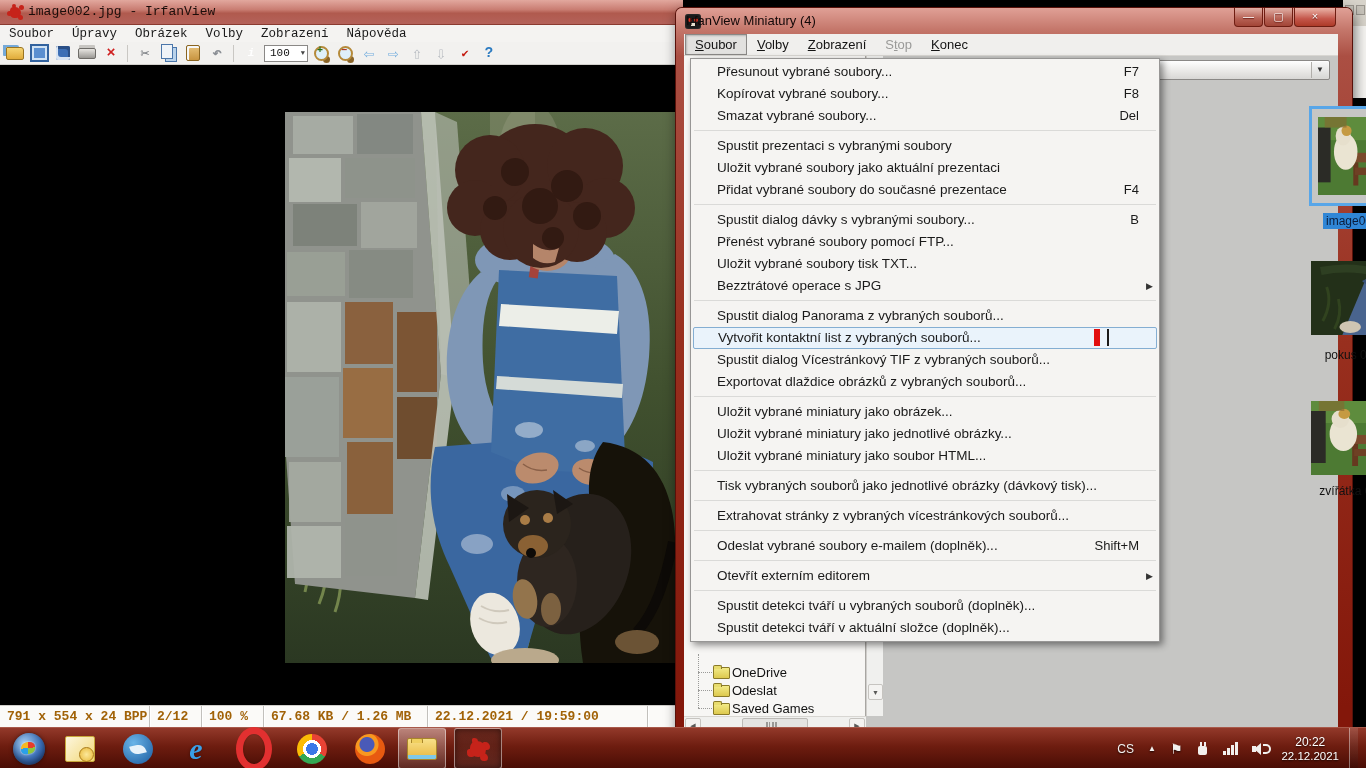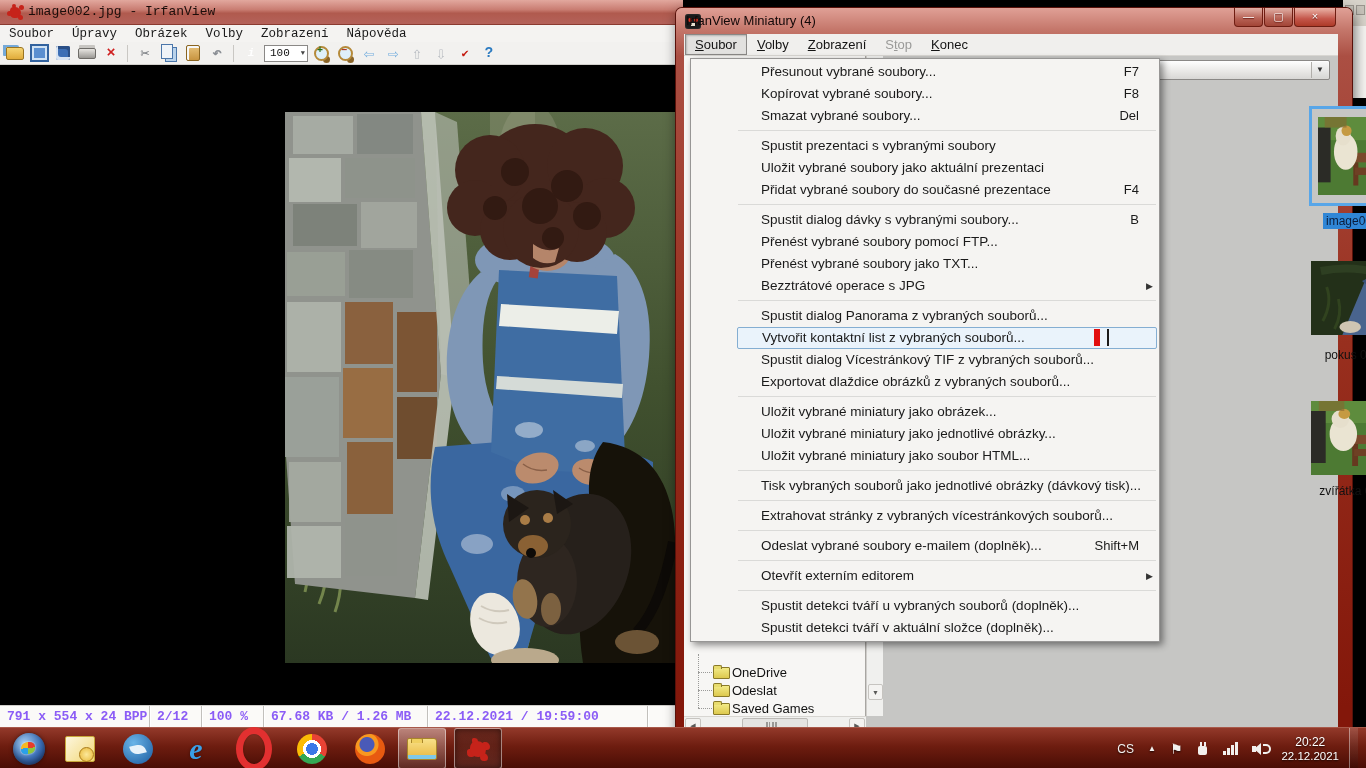--- a/index.html
+++ b/index.html
@@ -58,21 +58,21 @@
   .ic-up,.ic-down { color:#b8bcc2; font-size:17px; }
   .ic-batch { color:#c41a10; font-size:12px; font-weight:bold; }
   .ic-batch::before { content:''; position:absolute; width:14px; height:14px; left:4px; top:3px;
     background:linear-gradient(135deg,#f8c050,#e88820); border:1px solid #a05a10; z-index:-1; }
   .ic-help { color:#2a7ac0; font-weight:bold; font-size:14px; }
   .ic-help::before { content:''; position:absolute; width:15px; height:15px; border-radius:50%;
     border:2px solid #6aaede; z-index:-1; }
   #mw-canvas { left:0; top:65px; width:683px; height:640px; background:#000; }
   #photo { left:285px; top:112px; width:390px; height:551px; }
   #mw-status { left:0; top:705px; width:683px; height:22px; background:#fbfaf8;
-    border-top:1px solid #cfcdc9; display:flex; font-size:13px; font-weight:bold; color:#8b5cf6; }
+    border-top:1px solid #cfcdc9; display:flex; font-size:13px; font-weight:bold; color:#a16207; }
   #mw-status .seg { padding:3px 0 0 7px; border-right:1px solid #c2c0bc; box-shadow:1px 0 0 #fff; height:100%; }
   #mw-status .seg:nth-child(1){ width:150px; } #mw-status .seg:nth-child(2){ width:52px; }
   #mw-status .seg:nth-child(3){ width:62px; } #mw-status .seg:nth-child(4){ width:164px; }
   #mw-status .seg:nth-child(5){ width:220px; } #mw-status .seg:nth-child(6){ flex:1; border-right:none; }
 
   
   #remnant-top { left:1343px; top:0; width:23px; height:26px; background:#d8d4cb; z-index:5; }
   #remnant-top i { position:absolute; top:5px; width:9px; height:10px; border:1px solid #9a968e; background:#c8c4bb; }
   #remnant-top .r1 { left:2px; } #remnant-top .r2 { left:13px; }
   #remnant-white { left:1343px; top:26px; width:23px; height:72px; background:#f6f5f2; z-index:5; }
@@ -141,21 +141,21 @@
   .r2 .tbox,.r3 .tbox { height:76px; padding:1px 2px; }
   .cell .tbox svg { width:100%; height:100%; display:block; }
   .cell .tlabel { position:absolute; left:-4px; right:-6px; text-align:center; font-size:12px;
     color:#111; white-space:nowrap; }
   .r1 .tlabel { top:108px; } .r2 .tlabel { top:88px; } .r3 .tlabel { top:84px; }
   .cell.sel .tlabel span { background:#2f86d6; color:#0b1d3c; padding:1px 3px; }
 
   
   #fmenu { left:690px; top:58px; width:470px; z-index:50; background:#f5f4f2;
     border:1px solid #979695; box-shadow:3px 3px 7px rgba(0,0,0,.45); padding:2px 0; }
-  .mrow { position:relative;margin-left:44px; }
+  .mrow { position:relative; }
   .mi { position:relative; height:22px; line-height:22px; font-size:13.5px; color:#1a1a1a; margin:0 2px; }
   .mi .milabel { position:absolute; left:24px; }
   .mi .mishort { position:absolute; right:18px; font-size:13px; }
   .mi .miarrow { position:absolute; right:4px; font-size:9px; color:#333; }
   .mrow.hl .mi { background:#eaf3fb; border:1px solid #84aed2; border-radius:2px; line-height:20px; }
   .msep { height:8px; position:relative; }
   .msep::after { content:''; position:absolute; left:3px; right:3px; top:3px; border-top:1px solid #dadad8; }
   .mimark { position:absolute; right:56px; top:1px; width:6px; height:17px; background:#e20f0f; }
   .micaret { position:absolute; right:47px; top:1px; width:2px; height:17px; background:#1a1a1a; }
 
@@ -608,21 +608,21 @@
 
       <div class="mi">
         <span class="milabel">Přenést vybrané soubory pomocí FTP...</span>
         <span class="mishort"></span>
 
       </div>
     </div>
     <div class="mrow">
 
       <div class="mi">
-        <span class="milabel">Přenést vybrané soubory jako TXT...</span>
+        <span class="milabel">Uložit vybrané soubory tisk TXT...</span>
         <span class="mishort"></span>
 
       </div>
     </div>
     <div class="mrow">
 
       <div class="mi">
         <span class="milabel">Bezztrátové operace s JPG</span>
         <span class="mishort"></span>
         <span class="miarrow">▶</span>

